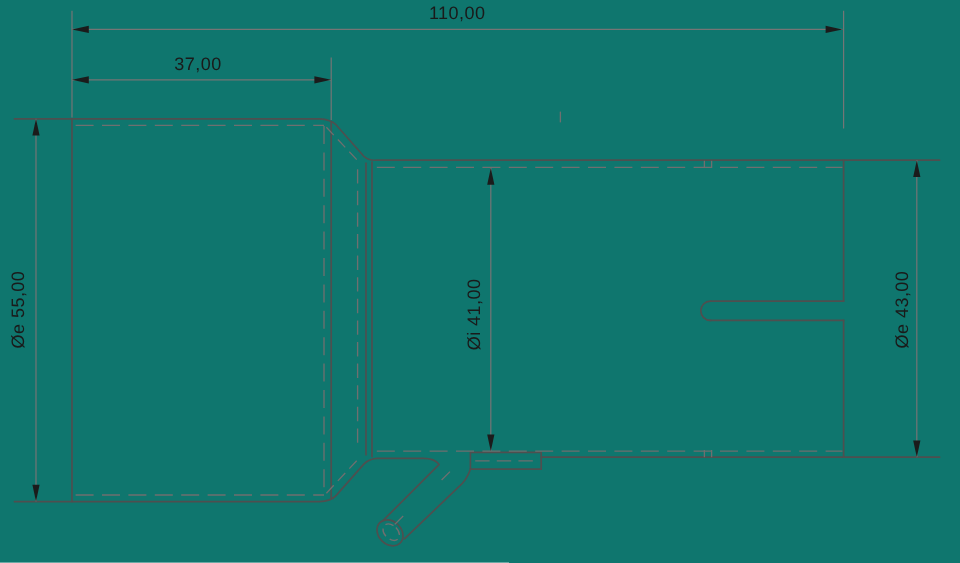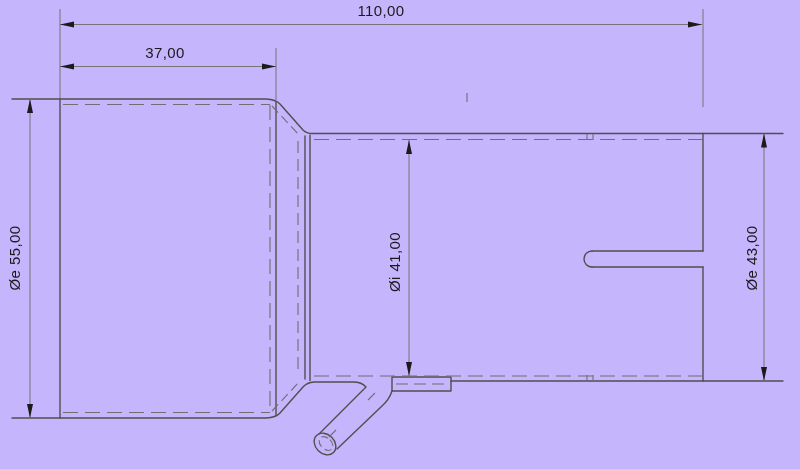--- a/index.html
+++ b/index.html
@@ -1,16 +1,16 @@
 <!DOCTYPE html>
 <html><head>
 <meta charset="utf-8">
 <style>
   html,body{margin:0;padding:0;background:#ffffff;}
-  .stage{width:800px;height:469px;position:relative;background:#c4b5fd;font-family:"Liberation Sans",sans-serif;}
+  .stage{width:800px;height:469px;position:relative;background:#0f766e;font-family:"Liberation Sans",sans-serif;}
   svg{display:block;}
   .outline{stroke:#4f4f4f;stroke-width:1.4;fill:none;stroke-linecap:round;stroke-linejoin:round;}
   .hid{stroke:#6f6f6f;stroke-width:1.1;fill:none;stroke-dasharray:15 7;}
   .hid-s{stroke:#6f6f6f;stroke-width:1.1;fill:none;stroke-dasharray:9 5;}
   .hid-v{stroke:#6f6f6f;stroke-width:1.1;fill:none;stroke-dasharray:12 6;}
   .tick{stroke:#6f6f6f;stroke-width:1.1;fill:none;}
   .dim{stroke:#757575;stroke-width:1;fill:none;}
   .arrow{fill:#1b1b1b;stroke:none;}
   .dim-text{font-family:"Liberation Sans",sans-serif;font-size:15px;letter-spacing:0.4px;fill:#1a1a1a;}
 </style>

